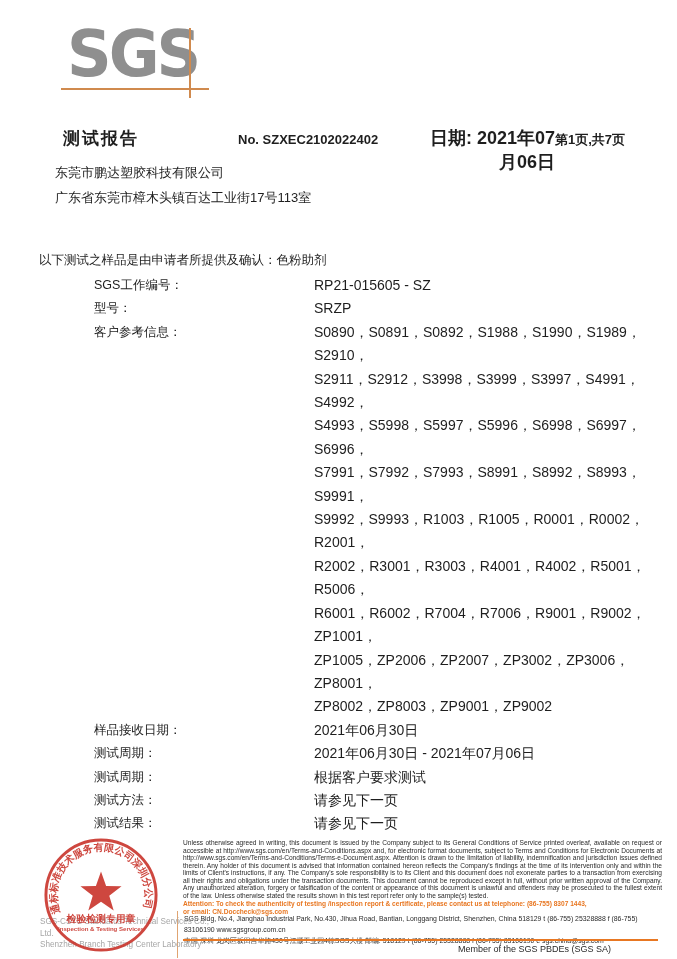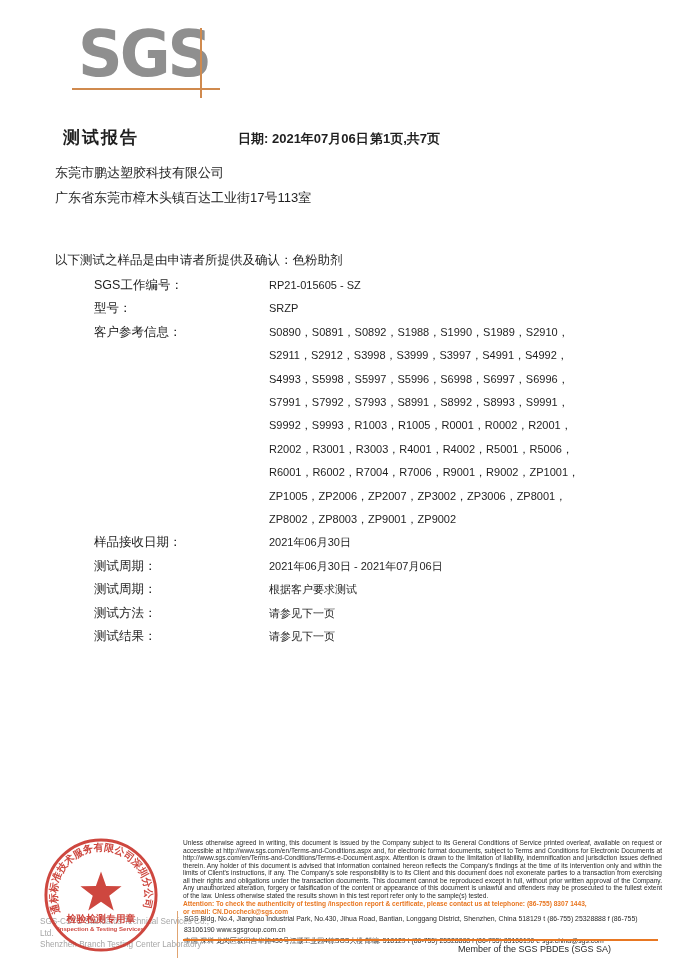--- a/index.html
+++ b/index.html
@@ -5,44 +5,44 @@
   html,body{margin:0;padding:0;background:#ffffff;}
   .page{
     position:relative;
     width:677px;height:959px;
     background:#ffffff;
     overflow:hidden;
     font-family:"Liberation Sans",sans-serif;
     color:#1e1e1e;
   }
   
-  .logo-wrap{position:absolute;left:72px;top:28px;width:200px;height:80px;text-align:center;}
+  .logo-wrap{position:absolute;left:61px;top:28px;width:200px;height:80px;text-align:center;}
   .logo-text{
     position:absolute;left:6px;top:-10px;
     font-family:"DejaVu Sans",sans-serif;
     font-weight:bold;font-size:62px;letter-spacing:-3px;
     color:#8f8f8f;transform:scaleY(1.02);
   }
   .logo-hline{position:absolute;left:0px;top:60px;width:148px;height:2px;background:#d08a4e;}
   .logo-vline{position:absolute;left:128px;top:0px;width:2px;height:70px;background:#d08a4e;}
   
   .title-row{position:absolute;left:63px;top:126px;right:30px;display:flex;align-items:baseline;}
   .doc-title{font-size:17px;font-weight:bold;width:175px;letter-spacing:2px;}
   .report-no{font-size:13px;font-weight:bold;width:185px;}
-  .report-date{font-size:13px;font-weight:bold;width:132px;}
+  .report-date{font-size:18px;font-weight:bold;width:132px;text-align:right;}
   .report-pages{font-size:13px;font-weight:bold;}
   
   .client{position:absolute;left:55px;top:160px;font-size:13px;font-weight:normal;line-height:25px;}
   
-  .intro{position:absolute;left:55px;top:252px;font-size:12.5px;font-family:Liberation Mono, monospace;}
+  .intro{position:absolute;left:39px;top:252px;font-size:12.5px;font-family:Liberation Mono, monospace;}
   .fields{position:absolute;left:55px;top:274px;right:28px;}
   .field-row{display:flex;align-items:flex-start;}
   .field-label{width:175px;font-size:12.5px;line-height:23.4px;flex:none;margin-left:39px;}
   .field-value{flex:1;}
-  .value-line{font-size:11px;line-height:23.4px;white-space:pre-wrap;}
+  .value-line{font-size:14px;line-height:23.4px;white-space:pre-wrap;margin-left:45px;}
   .field-row.conclusion{margin-top:6px;}
   .field-row.conclusion .value-line{line-height:18px;text-align:justify;}
   
   .footer{position:absolute;left:0;top:836px;width:677px;height:123px;}
   .fineprint{
     position:absolute;left:183px;top:3px;width:479px;
     font-size:6.6px;line-height:7.5px;color:#2a2a2a;text-align:justify;
   }
   .attention{
     margin-top:1px;color:#e87722;font-weight:bold;text-align:left;
@@ -66,20 +66,21 @@
 <div class="page">
 
   <div class="logo-wrap">
     <div class="logo-text">SGS</div>
     <div class="logo-hline"></div>
     <div class="logo-vline"></div>
   </div>
 
   <div class="title-row">
     <div class="doc-title">测试报告</div>
+    <div class="report-no">No. SZXEC2102022402</div>
     <div class="report-date">日期: 2021年07月06日</div>
     <div class="report-pages">第1页,共7页</div>
   </div>
 
   <div class="client">
     <div>东莞市鹏达塑胶科技有限公司</div>
     <div>广东省东莞市樟木头镇百达工业街17号113室</div>
   </div>
 
   <div class="intro">以下测试之样品是由申请者所提供及确认：色粉助剂</div>

